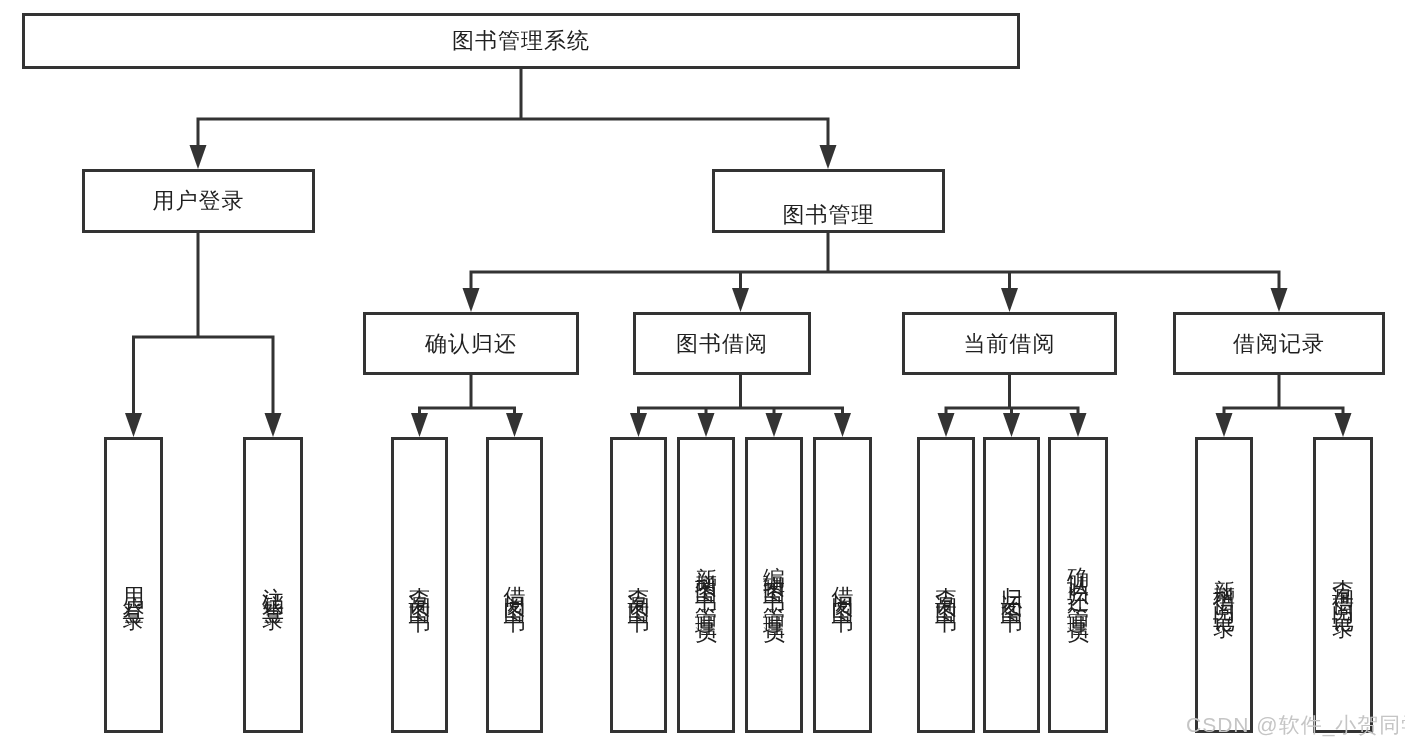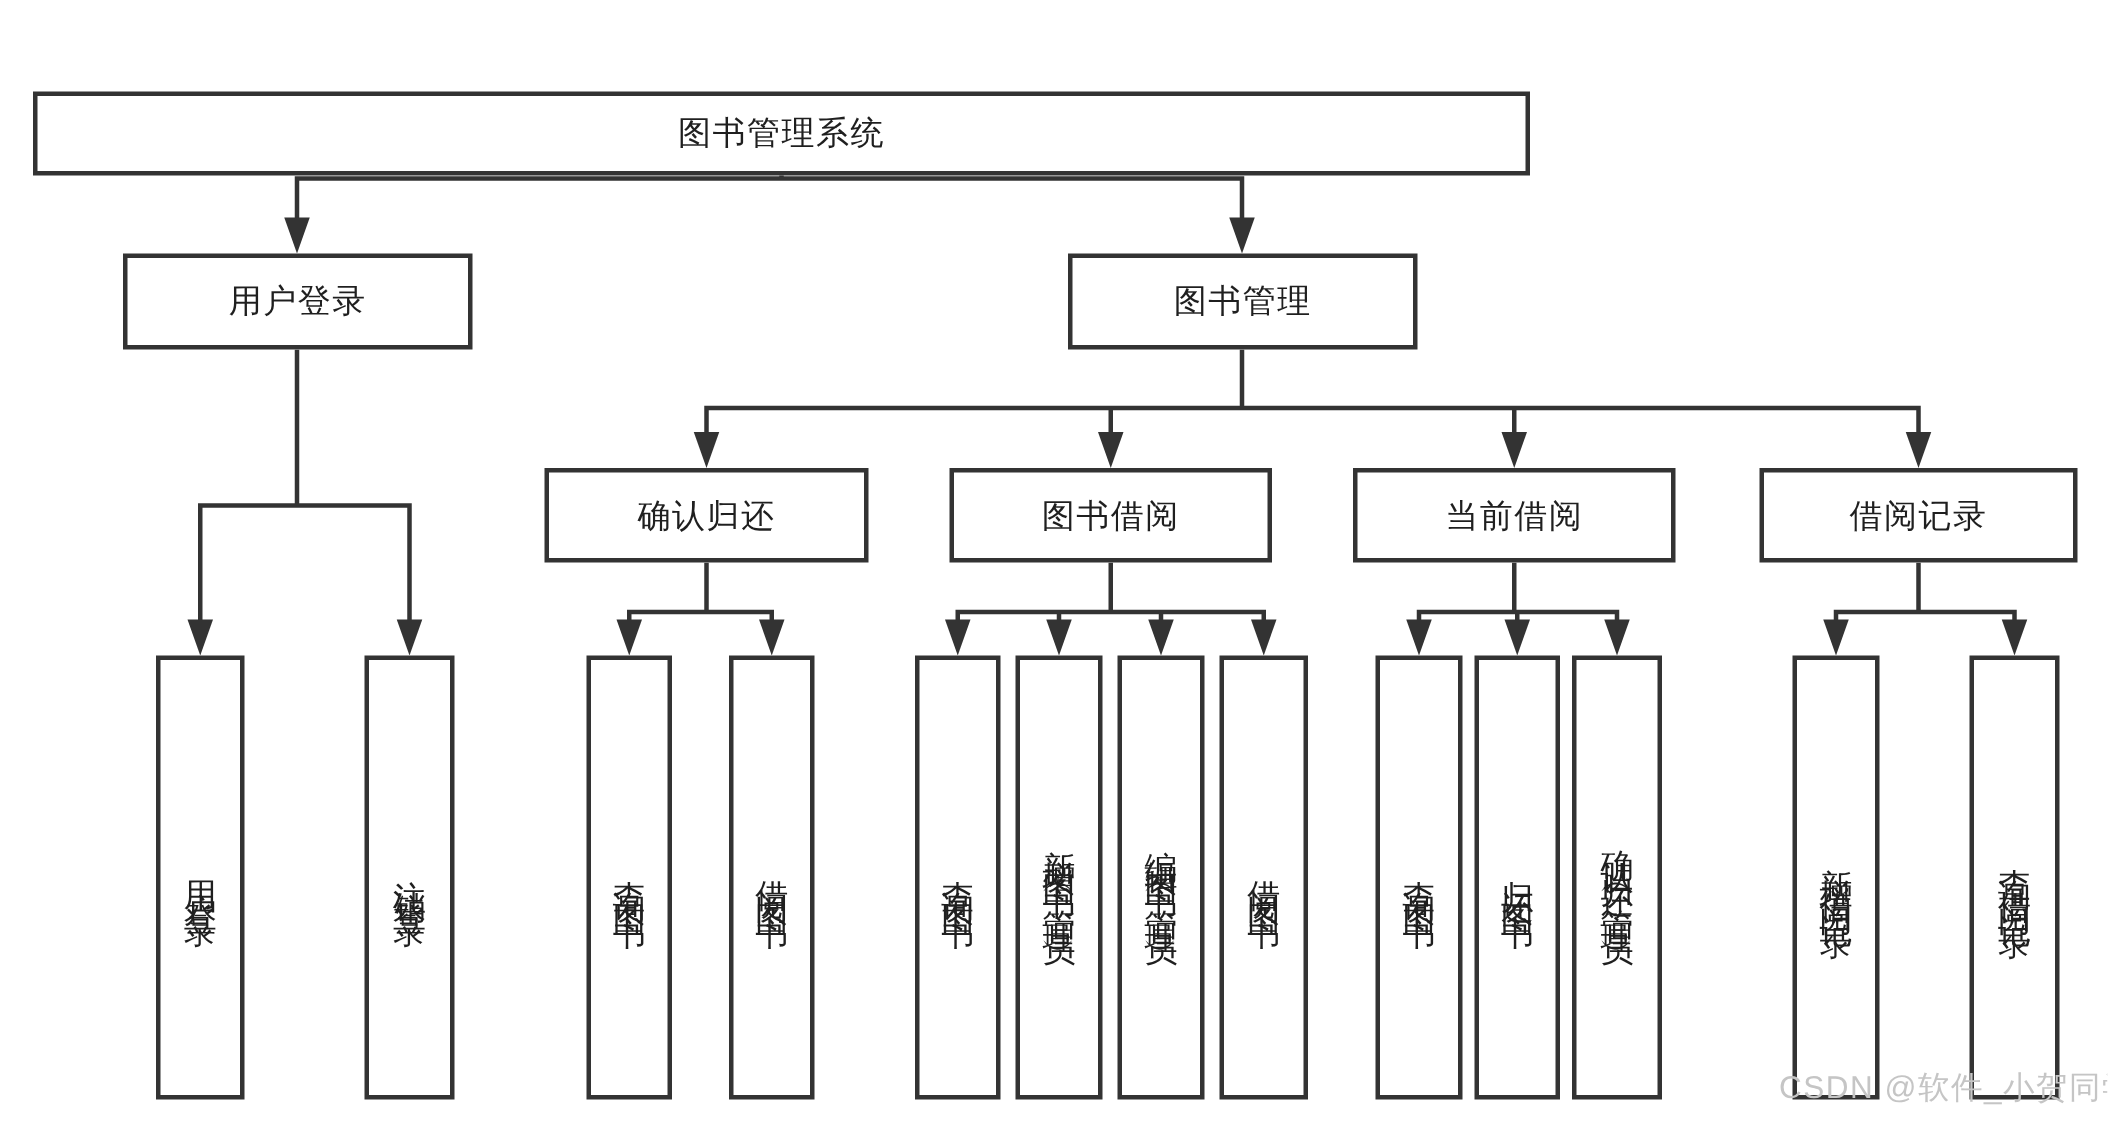--- a/index.html
+++ b/index.html
@@ -97,35 +97,35 @@
     <path class="cline" d="M1009.5 375 V408 M944.5 408 H1079.5 M946 408 V416 M1011.5 408 V416 M1078 408 V416"></path>
     <polygon class="chead" points="937.5,413 954.5,413 946,437"></polygon>
     <polygon class="chead" points="1003,413 1020,413 1011.5,437"></polygon>
     <polygon class="chead" points="1069.5,413 1086.5,413 1078,437"></polygon>
 
     <path class="cline" d="M1279 375 V408 M1222.5 408 H1344.5 M1224 408 V416 M1343 408 V416"></path>
     <polygon class="chead" points="1215.5,413 1232.5,413 1224,437"></polygon>
     <polygon class="chead" points="1334.5,413 1351.5,413 1343,437"></polygon>
   </svg>
 
-  <div class="hbox" style="left:22px; top:13px; width:998px; height:56px;margin-top:48px;">
+  <div class="hbox" style="left:22px; top:13px; width:998px; height:56px;">
     <span>图书管理系统</span>
   </div>
 
   <div class="hbox" style="left:82px; top:169px; width:233px; height:64px;">
     <span>用户登录</span>
   </div>
-  <div class="hbox" style="left:712px; top:169px; width:233px; height:64px;">
+  <div class="hbox" style="left:712px; top:169px; width:233px; height:64px;align-items:flex-end;">
     <span>图书管理</span>
   </div>
 
   <div class="hbox" style="left:363px; top:312px; width:216px; height:63px;">
     <span>确认归还</span>
   </div>
-  <div class="hbox" style="left:633px; top:312px; width:215px; height:63px;">
+  <div class="hbox" style="left:633px; top:312px; width:178px; height:63px;">
     <span>图书借阅</span>
   </div>
   <div class="hbox" style="left:902px; top:312px; width:215px; height:63px;">
     <span>当前借阅</span>
   </div>
   <div class="hbox" style="left:1173px; top:312px; width:212px; height:63px;">
     <span>借阅记录</span>
   </div>
 
   <div class="vbox" style="left:104px; width:59px;">

